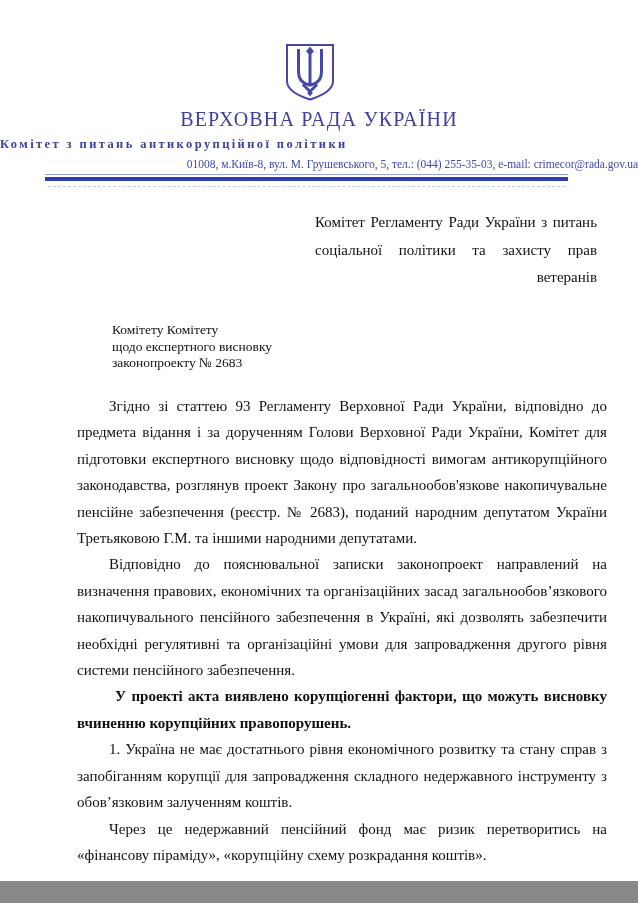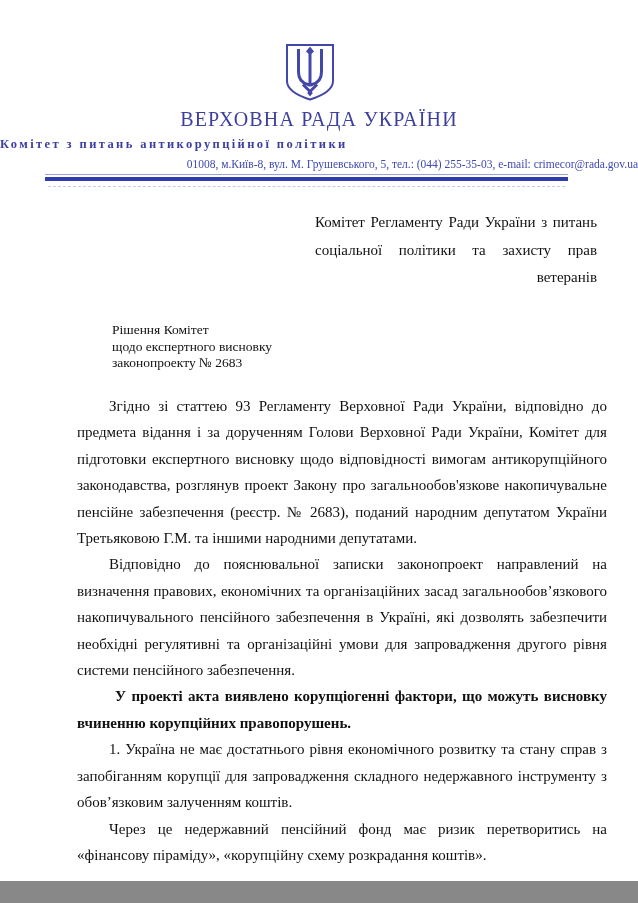--- a/index.html
+++ b/index.html
@@ -141,21 +141,21 @@
   <div class="rule-thick"></div>
   <div class="rule-dashed"></div>
 
   <div class="addressee">
     <div class="addr-line stretch">Комітет Регламенту Ради України з питань</div>
     <div class="addr-line stretch">соціальної політики та захисту прав</div>
     <div class="addr-line">ветеранів</div>
   </div>
 
   <div class="reference">
-    <div class="ref-line">Рішення Комітет</div>
+    <div class="ref-line">Комітету Комітету</div>
     <div class="ref-line">щодо експертного висновку</div>
     <div class="ref-line">законопроекту № 2683</div>
   </div>
 
   <div class="body-text">
     <p>Згідно зі статтею 93 Регламенту Верховної Ради України, відповідно до предмета відання і за дорученням Голови Верховної Ради України, Комітет для підготовки експертного висновку щодо відповідності вимогам антикорупційного законодавства, розглянув проект Закону про загальнообов'язкове накопичувальне пенсійне забезпечення (реєстр. № 2683), поданий народним депутатом України Третьяковою Г.М. та іншими народними депутатами.</p>
     <p>Відповідно до пояснювальної записки законопроект направлений на визначення правових, економічних та організаційних засад загальнообов’язкового накопичувального пенсійного забезпечення в Україні, які дозволять забезпечити необхідні регулятивні та організаційні умови для запровадження другого рівня системи пенсійного забезпечення.</p>
     <p class="bold">У проекті акта виявлено корупціогенні фактори, що можуть висновку вчиненню корупційних правопорушень.</p>
     <p>1. Україна не має достатнього рівня економічного розвитку та стану справ з запобіганням корупції для запровадження складного недержавного інструменту з обов’язковим залученням коштів.</p>
     <p>Через це недержавний пенсійний фонд має ризик перетворитись на «фінансову піраміду», «корупційну схему розкрадання коштів».</p>

